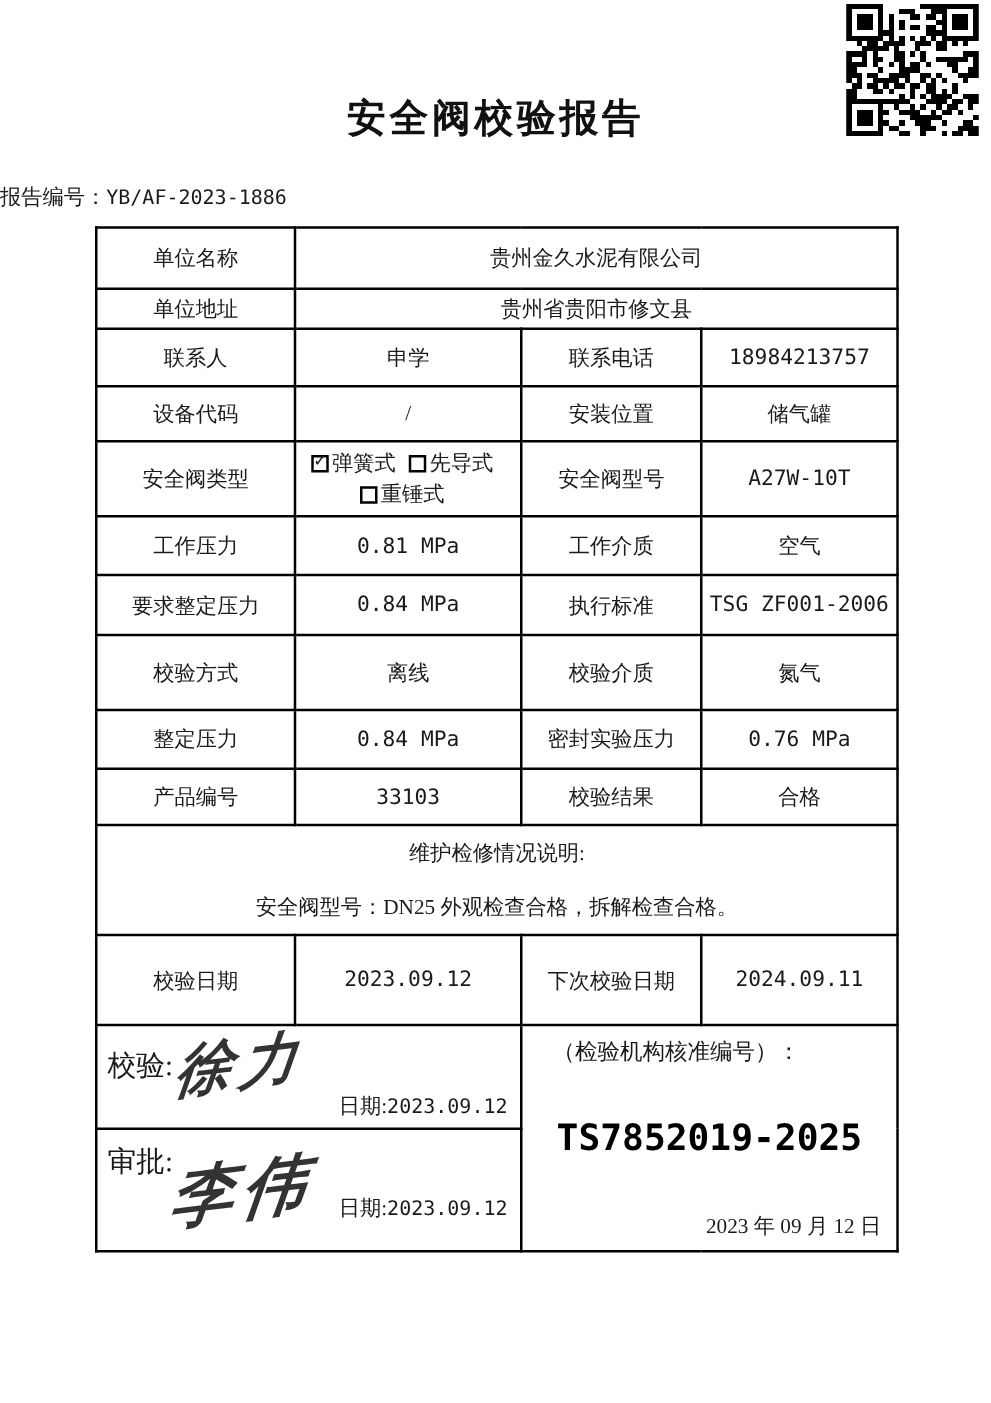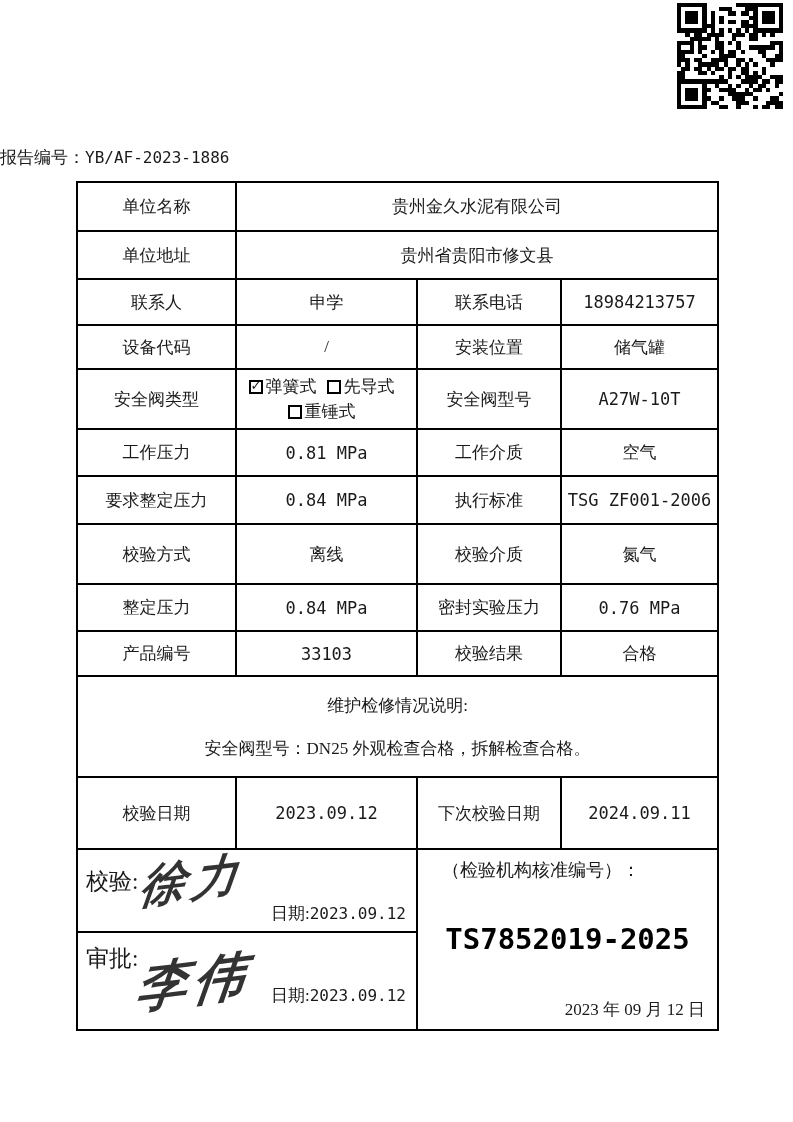--- a/index.html
+++ b/index.html
@@ -413,38 +413,39 @@
       <rect x="10" y="24" width="1" height="1" fill="#000"></rect>
       <rect x="11" y="24" width="1" height="1" fill="#000"></rect>
       <rect x="14" y="24" width="1" height="1" fill="#000"></rect>
       <rect x="18" y="24" width="1" height="1" fill="#000"></rect>
       <rect x="20" y="24" width="1" height="1" fill="#000"></rect>
       <rect x="21" y="24" width="1" height="1" fill="#000"></rect>
       <rect x="23" y="24" width="1" height="1" fill="#000"></rect>
       <rect x="24" y="24" width="1" height="1" fill="#000"></rect>
     </svg>
 
+  <div class="title">安全阀校验报告</div>
 
   <div class="report-no-line"><span>报告编号：</span><span class="num">YB/AF-2023-1886</span></div>
 
   <table class="report">
     <colgroup>
         <col style="width:159px">
         <col style="width:181px">
         <col style="width:144px">
         <col style="width:157px">
       </colgroup>
 
     <tbody>
         <tr style="height:49px">
       <td>单位名称</td>
       <td colspan="3">贵州金久水泥有限公司</td>
     </tr>
 
-    <tr style="height:48px">
+    <tr style="height:32px">
       <td>单位地址</td>
       <td colspan="3">贵州省贵阳市修文县</td>
     </tr>
 
     <tr style="height:46px">
       <td>联系人</td>
       <td>申学</td>
       <td>联系电话</td>
       <td class="mono">18984213757</td>
     </tr>
@@ -498,21 +499,21 @@
       <td class="mono">0.76 MPa</td>
     </tr>
 
     <tr style="height:45px">
       <td>产品编号</td>
       <td class="mono">33103</td>
       <td>校验结果</td>
       <td>合格</td>
     </tr>
 
-    <tr style="height:101px">
+    <tr style="height:88px">
       <td colspan="4" class="note-cell">
         <div>维护检修情况说明:</div>
         <div class="note-detail">安全阀型号：DN25 外观检查合格，拆解检查合格。</div>
       </td>
     </tr>
 
     <tr style="height:72px">
       <td>校验日期</td>
       <td class="mono">2023.09.12</td>
       <td>下次校验日期</td>

